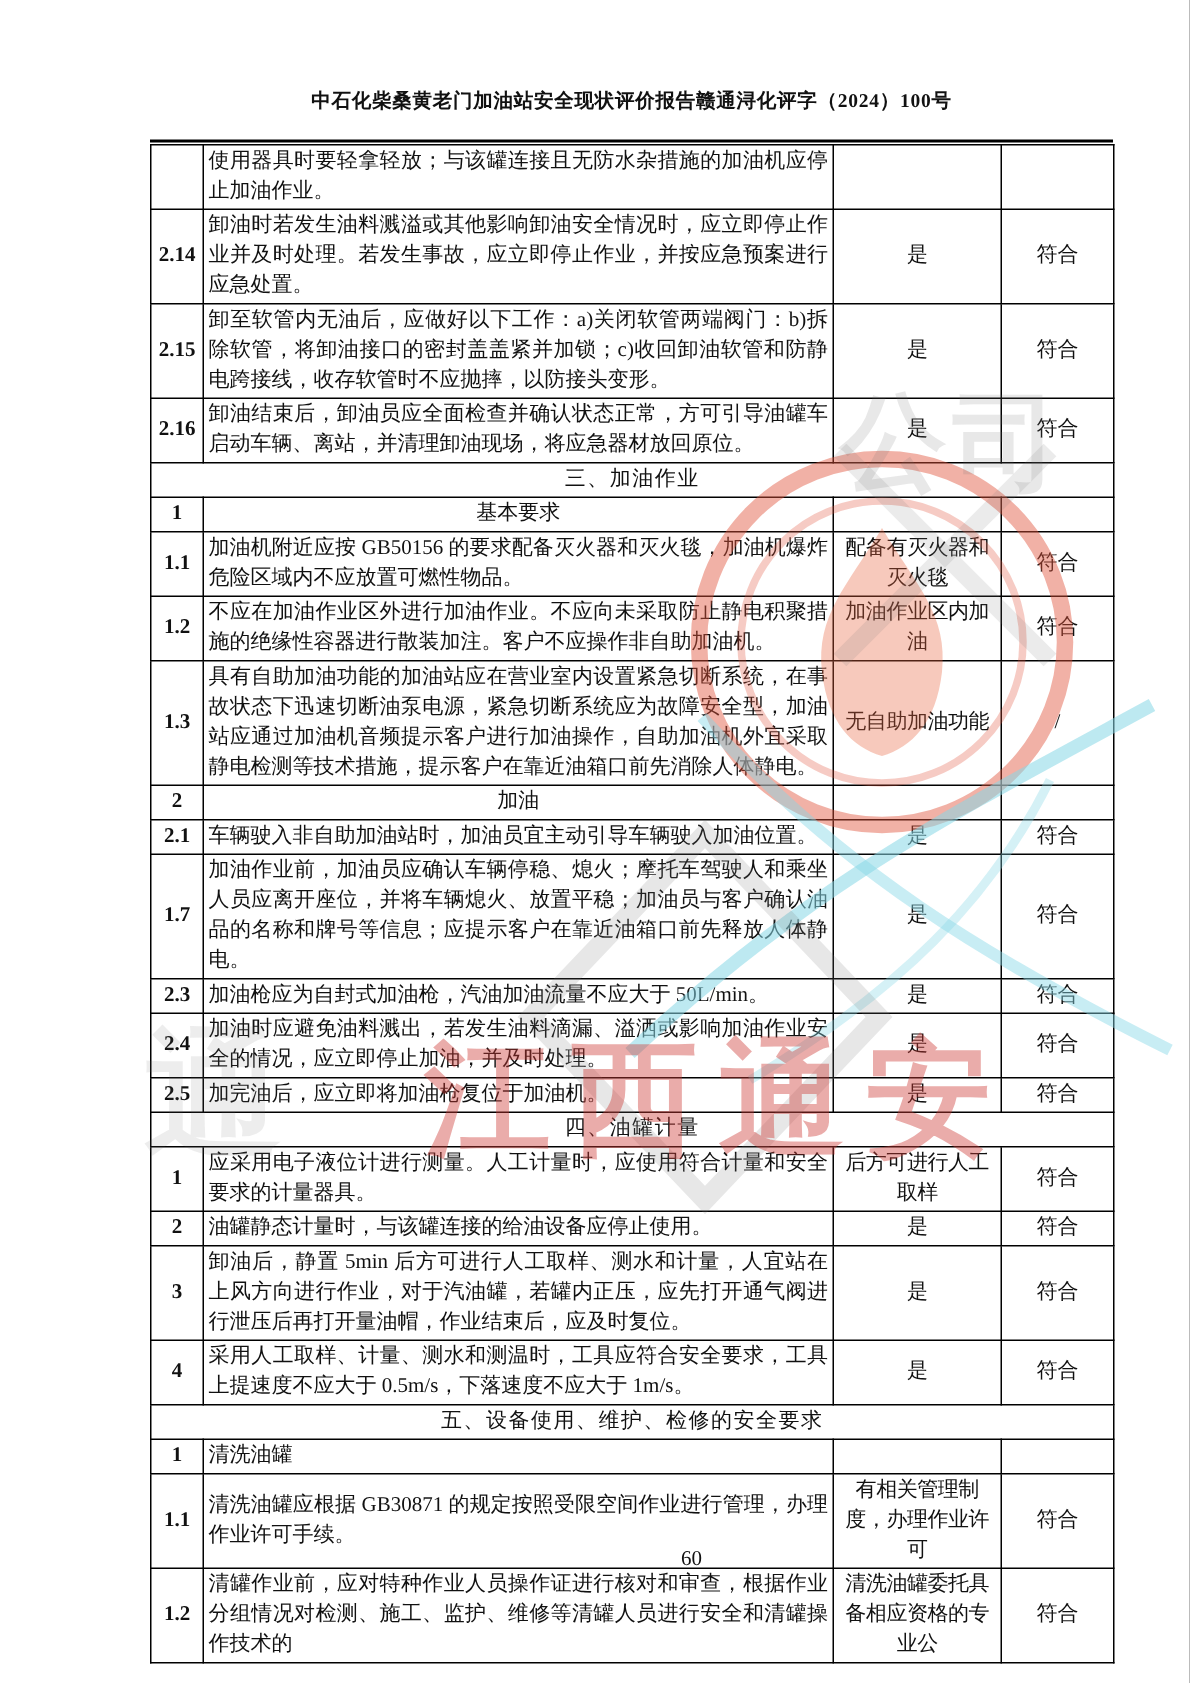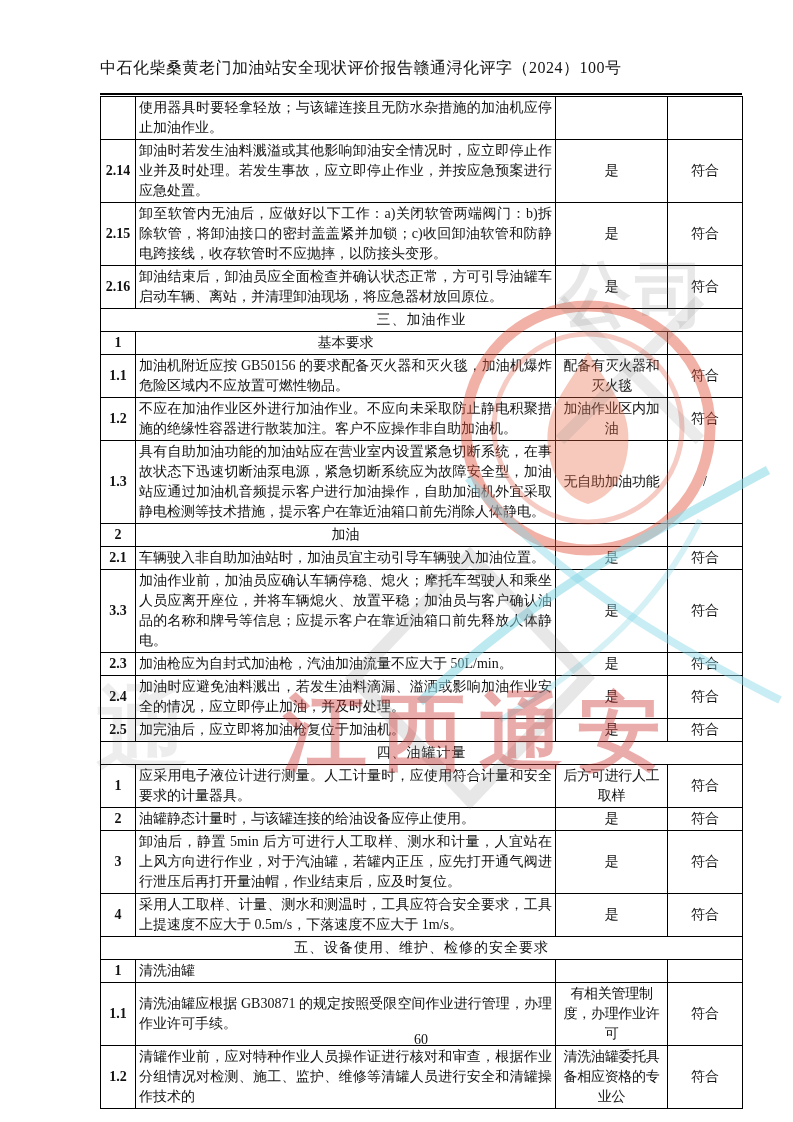--- a/index.html
+++ b/index.html
@@ -8,22 +8,22 @@
     width:793px;height:1122px;
     background:#ffffff;
     font-family:"Liberation Serif","DejaVu Serif",serif;
     color:#111;
     overflow:hidden;
     margin:0 auto;
   }
   
   .hdr{
     position:absolute;left:100px;right:51px;top:58px;
-    display:flex;justify-content:flex-start;align-items:flex-end;
-    font-weight:normal;font-size:16px;letter-spacing:.5px;
+    display:flex;justify-content:center;align-items:flex-end;
+    font-weight:bold;font-size:13px;letter-spacing:.5px;
   }
   .hdr-rule{
     position:absolute;left:100px;right:51px;top:93px;height:2px;background:#000;
   }
   
   table.comp{
     position:absolute;left:100px;top:96px;width:642px;
     border-collapse:collapse;table-layout:fixed;
   }
   table.comp td{
@@ -39,21 +39,21 @@
   td.content.center{text-align:center;}
   td.result{text-align:center;font-size:13.5px;letter-spacing:-0.3px;padding:1px 1px;}
   td.concl{text-align:center;}
   td.section{
     text-align:center;font-weight:normal;font-size:16.5px;line-height:22px;
     letter-spacing:1px;padding:2px 0;
   }
   
   .pageno{
     position:absolute;left:100px;width:642px;top:1032px;
-    text-align:center;font-size:14px;
+    text-align:center;font-size:14px;padding-left:40px;
   }
   
   .wm{position:absolute;inset:0;pointer-events:none;z-index:6;}
   .wm-redtext{
     position:absolute;left:283px;top:676px;
     font-size:84px;font-weight:bold;letter-spacing:14px;
     color:rgba(204,58,52,0.42);
     font-family:"Liberation Serif","DejaVu Serif",serif;
     white-space:nowrap;
   }
@@ -144,21 +144,21 @@
           <td class="result"></td>
           <td class="concl"></td>
         </tr>
         <tr>
           <td class="num">2.1</td>
           <td class="content">车辆驶入非自助加油站时，加油员宜主动引导车辆驶入加油位置。</td>
           <td class="result">是</td>
           <td class="concl">符合</td>
         </tr>
         <tr>
-          <td class="num">3.3</td>
+          <td class="num">1.7</td>
           <td class="content">加油作业前，加油员应确认车辆停稳、熄火；摩托车驾驶人和乘坐人员应离开座位，并将车辆熄火、放置平稳；加油员与客户确认油品的名称和牌号等信息；应提示客户在靠近油箱口前先释放人体静电。</td>
           <td class="result">是</td>
           <td class="concl">符合</td>
         </tr>
         <tr>
           <td class="num">2.3</td>
           <td class="content">加油枪应为自封式加油枪，汽油加油流量不应大于 50L/min。</td>
           <td class="result">是</td>
           <td class="concl">符合</td>
         </tr>

